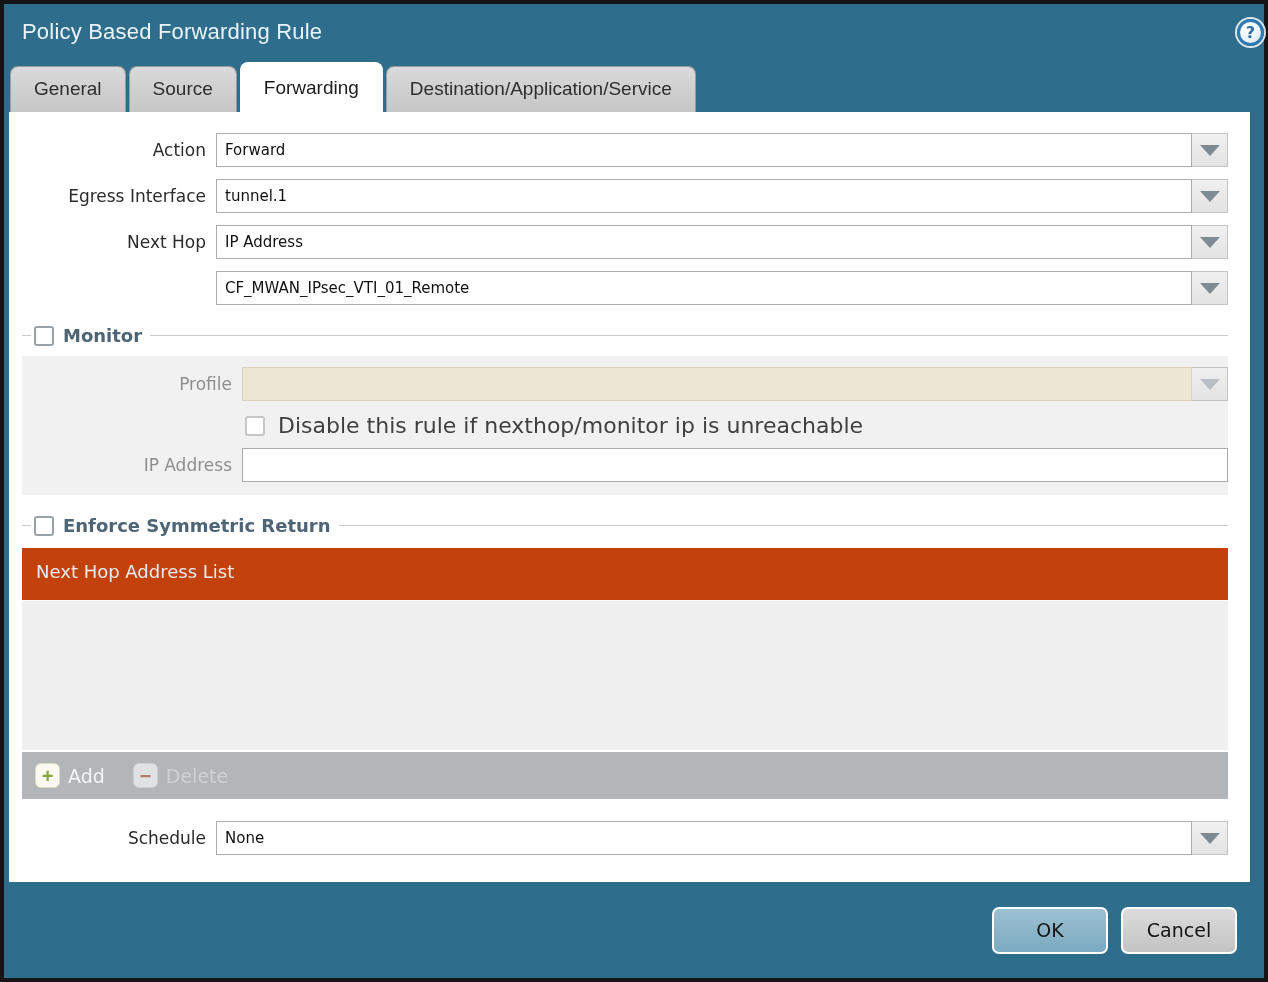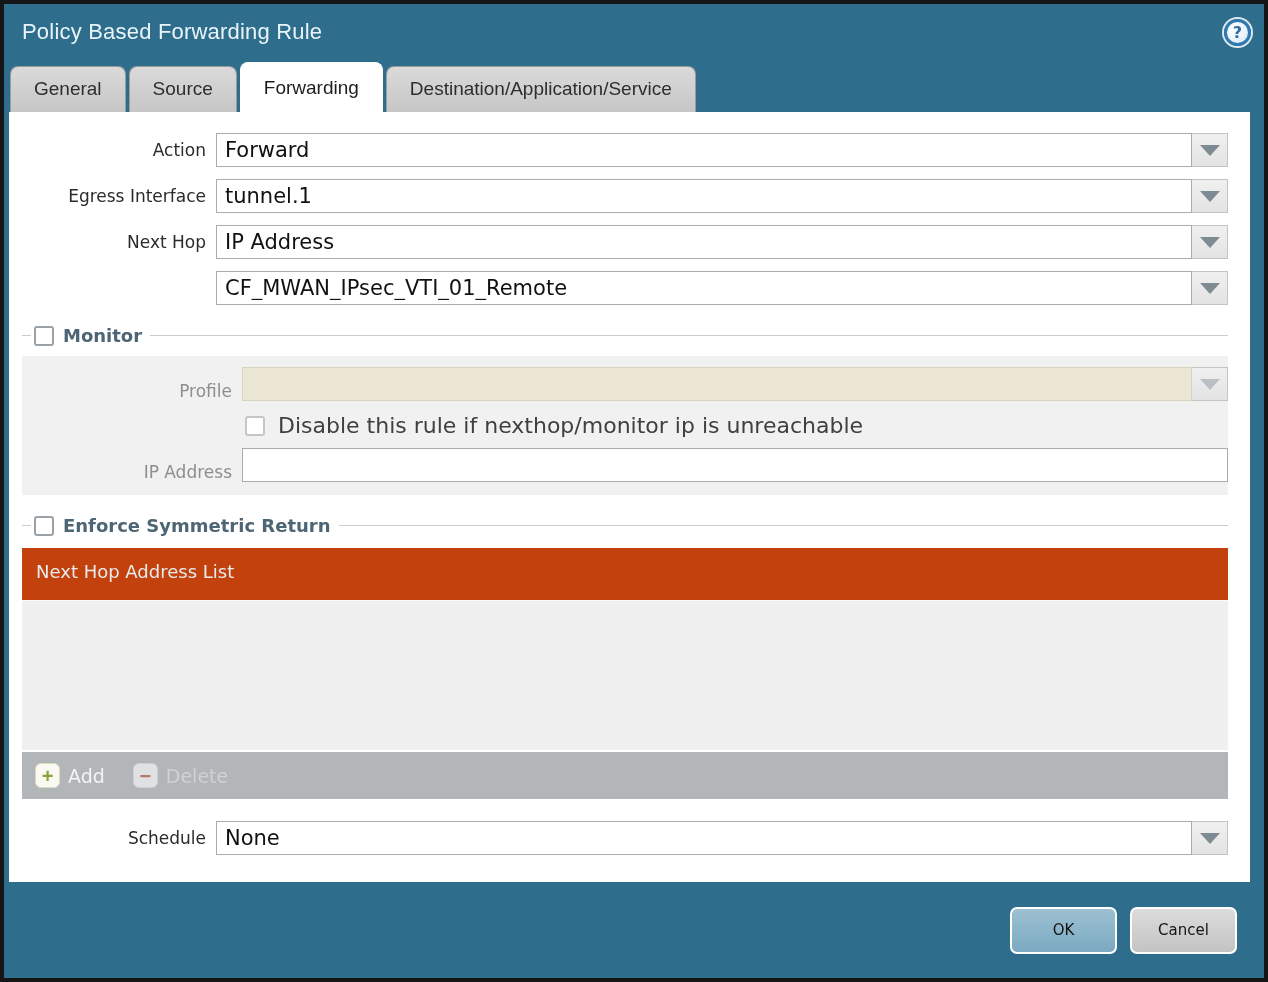--- a/index.html
+++ b/index.html
@@ -10,21 +10,21 @@
     width:1268px; height:982px;
     border:4px solid #151515;
     background:#2f6d8c;
     display:flex; flex-direction:column;
     position:relative;
   }
 
   
   .titlebar{
     height:56px; display:flex; align-items:center;
-    padding:0 13px 0 18px; flex:0 0 auto;
+    padding:0 0 0 18px; flex:0 0 auto;
   }
   .dialog-title{
     color:#e9f4f9; font-size:22px; letter-spacing:.2px;
     font-family:"Liberation Sans",sans-serif;
   }
   .help-icon{
     margin-left:auto; width:27px; height:27px; border-radius:50%;
     background:radial-gradient(circle at 35% 30%, #ffffff 0%, #eaf4fb 55%, #cfe4f2 100%);
     border:3px solid #2e7ab3;
     box-shadow:0 0 0 2px rgba(255,255,255,.85);
@@ -62,21 +62,21 @@
   }
 
   .form-row{ display:flex; align-items:center; margin:0 22px 12px 0; }
   .form-label{
     width:207px; text-align:right; padding-right:10px;
     font-size:17px; color:#2b2b2b; flex:0 0 auto;padding-left:28px;
   }
   .field{ flex:1; display:flex; height:34px; }
   .field input{
     flex:1; min-width:0; border:1px solid #ababab; background:#fff;
-    font-size:21px; padding:0 8px; color:#111;
+    font-size:15px; padding:0 8px; color:#111;
     font-family:"DejaVu Sans",sans-serif; outline:none;
   }
   .dd-btn{
     width:36px; flex:0 0 auto; background:linear-gradient(#f0f0f0,#e3e3e3);
     border:1px solid #c4c4c4; border-left:none;
     display:flex; align-items:center; justify-content:center; cursor:pointer;
   }
   .tri{
     width:0; height:0;
     border-left:10px solid transparent; border-right:10px solid transparent;
@@ -97,21 +97,21 @@
   .section-title{
     font-weight:bold; font-size:18px; color:#4d6574;
     padding:0 8px 0 9px; white-space:nowrap;
   }
   .head-rule{ flex:1; border-top:1px solid #cccccc; }
 
   
   .panel{
     background:#f1f1f1; margin-top:10px; padding:11px 0 13px;
   }
-  .panel .form-row{ margin:0 0 12px 0;align-items:flex-end; }
+  .panel .form-row{ margin:0 0 12px 0; }
   .panel .form-row:last-child{ margin-bottom:0; }
   .panel .form-label{ width:220px; color:#8e8e8e; }
   .input-beige{
     flex:1; min-width:0; border:1px solid #d9d2bd; background:#ece7d4;
     height:34px;
   }
   .input-gray{
     flex:1; min-width:0; border:1px solid #d4d4d4; background:#f4f4f4;
     height:34px; font-size:17px; padding:0 8px; color:#777;
     font-family:"DejaVu Sans",sans-serif; outline:none;
@@ -145,22 +145,22 @@
 
   .schedule-row{ margin-top:22px; }
 
   
   .footer{
     height:96px; flex:0 0 auto;
     display:flex; align-items:center; justify-content:flex-end;
     padding-right:27px; gap:13px;
   }
   .btn{
-    width:107px; height:47px; border:2px solid #ffffff; border-radius:7px;
-    font-size:15px; color:#141414; cursor:pointer;
+    width:116px; height:47px; border:2px solid #ffffff; border-radius:7px;
+    font-size:19px; color:#141414; cursor:pointer;
     display:flex; align-items:center; justify-content:center;
     font-family:"DejaVu Sans",sans-serif;
   }
   .btn-ok{ background:linear-gradient(#9dc0d2,#7baac1); }
   .btn-cancel{ background:linear-gradient(#dcdcdc,#c3c3c3); }
 </style>
 </head>
 <body>
 
 <div class="window">

